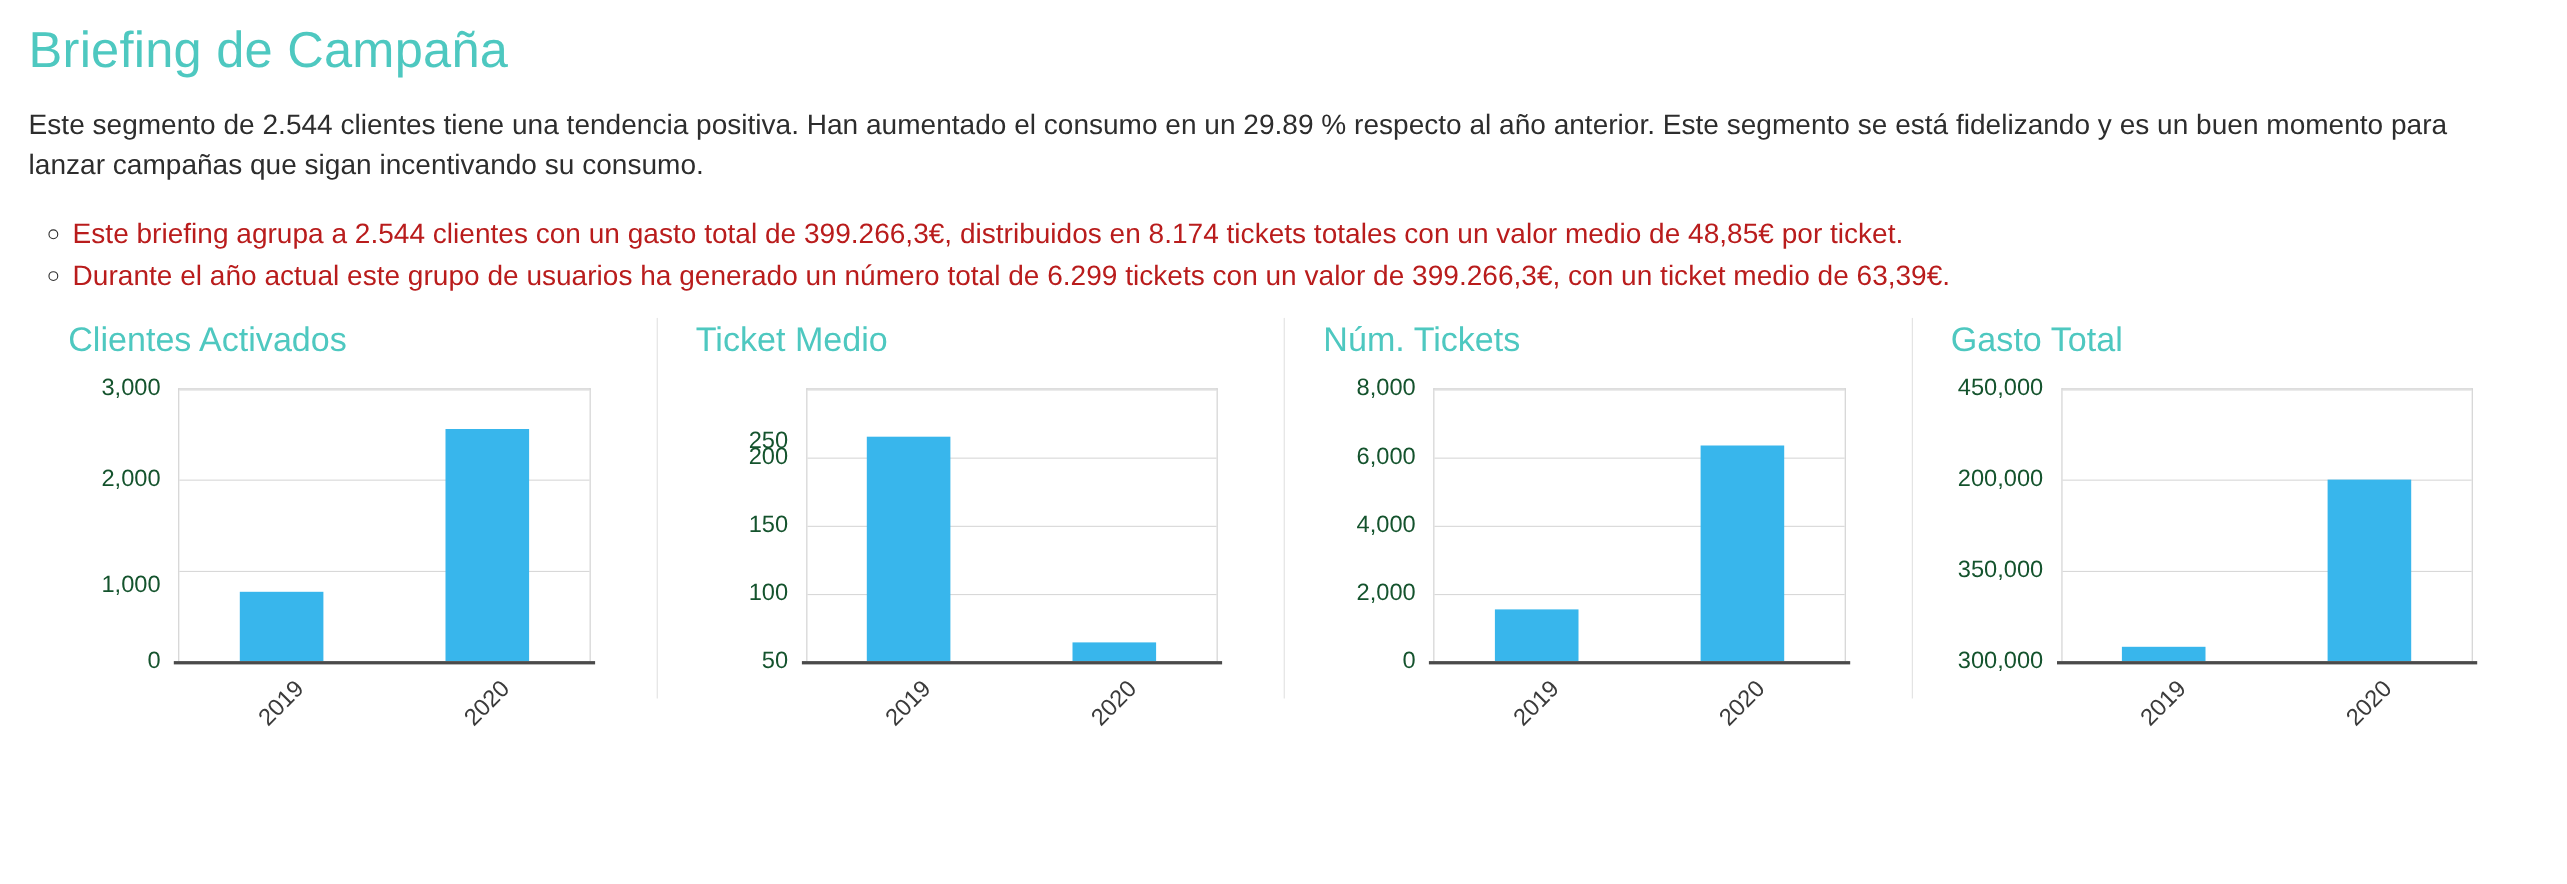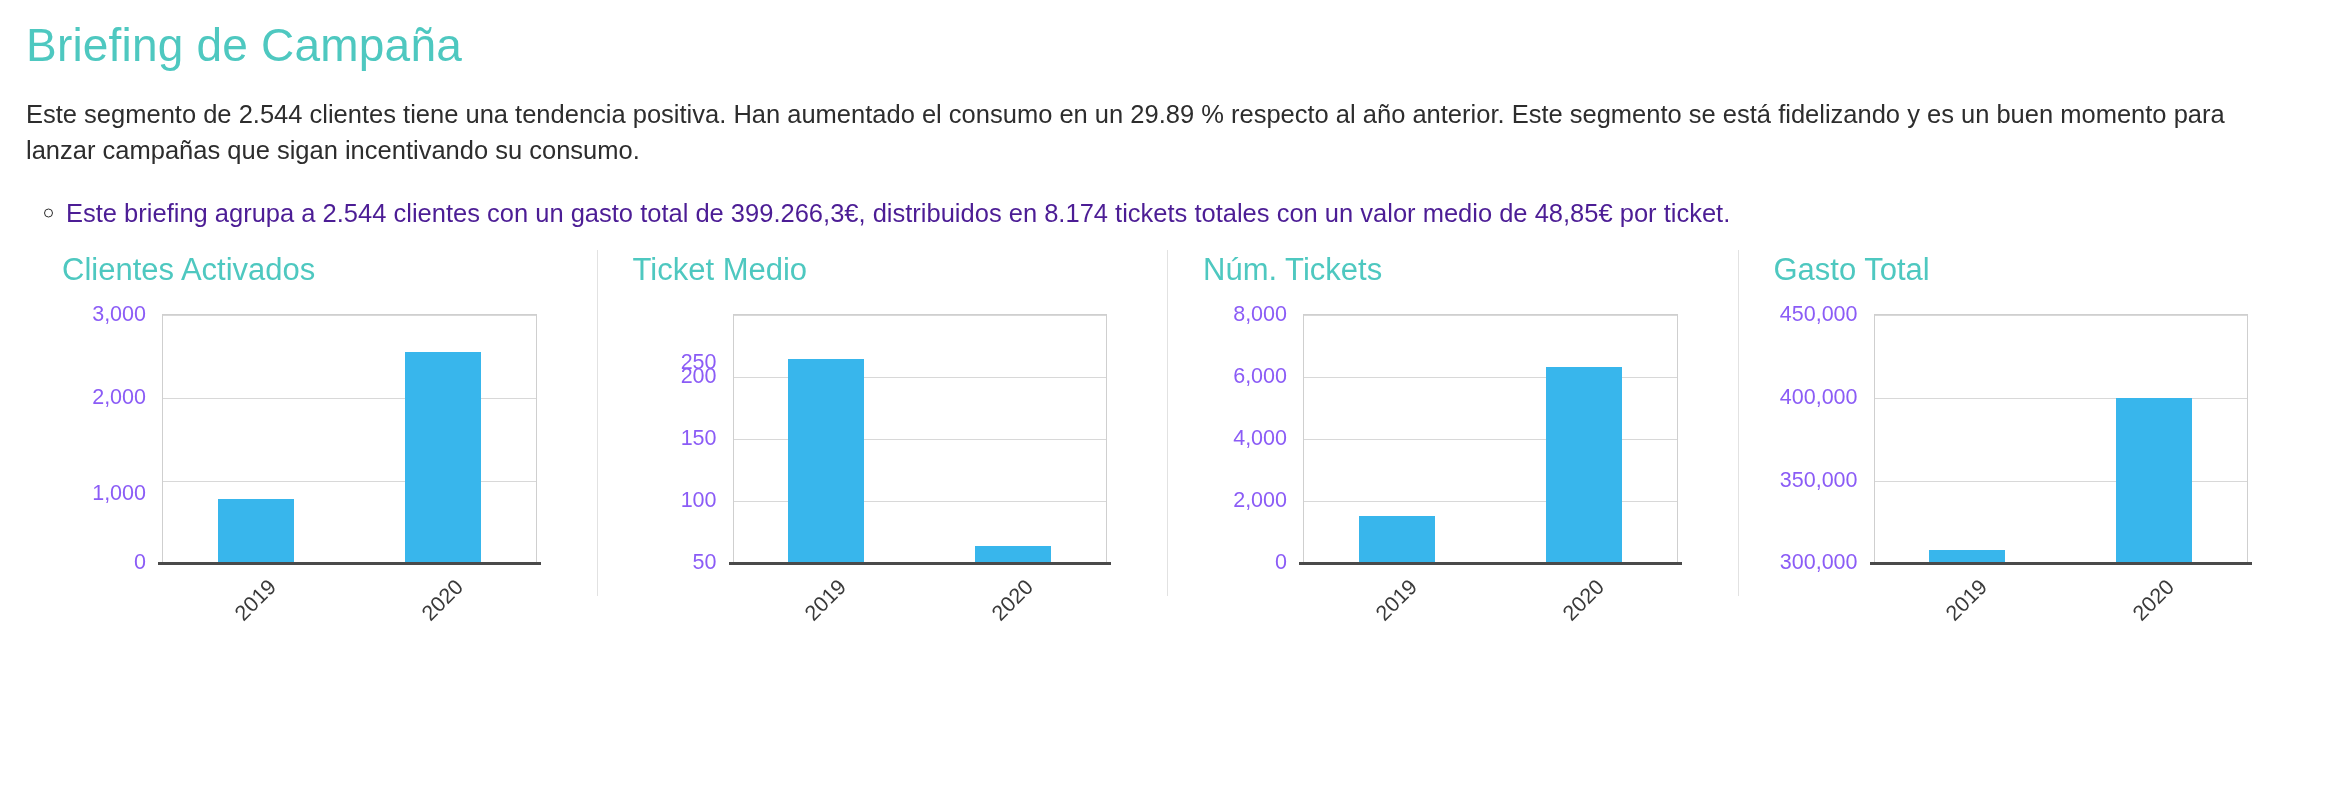--- a/index.html
+++ b/index.html
@@ -36,21 +36,21 @@
     max-width: 2270px;
   }
   .bullets {
     list-style: none;
     margin: 0 0 12px 0;
     padding: 0;
   }
   .bullets li {
     font-size: 25.5px;
     line-height: 1.5;
-    color: #4c1d95;
+    color: #b91c1c;
     position: relative;
     padding-left: 40px;
   }
   .bullets li .marker {
     position: absolute;
     left: 18px;
     top: 50%;
     transform: translateY(-50%);
     width: 9px;
     height: 9px;
@@ -94,21 +94,21 @@
     left: 0;
     top: 0;
     width: 108px;
     height: 248px;
   }
   .ylabel {
     position: absolute;
     right: 12px;
     transform: translateY(-50%);
     font-size: 21.5px;
-    color: #8b5cf6;
+    color: #14532d;
     white-space: nowrap;
   }
   .grid {
     position: absolute;
     left: 112px;
     right: 46px;
     top: 0;
     height: 248px;
     border-left: 1px solid #cfcfcf;
     border-right: 1px solid #cfcfcf;
@@ -178,20 +178,24 @@
 <div class="page">
 
   <h1 class="page-title">Briefing de Campaña</h1>
 
   <p class="intro">Este segmento de 2.544 clientes tiene una tendencia positiva. Han aumentado el consumo en un 29.89 % respecto al año anterior. Este segmento se está fidelizando y es un buen momento para lanzar campañas que sigan incentivando su consumo.</p>
 
   <ul class="bullets">
     <li>
       <span class="marker"></span>
       <span>Este briefing agrupa a 2.544 clientes con un gasto total de 399.266,3€, distribuidos en 8.174 tickets totales con un valor medio de 48,85€ por ticket.</span>
+    </li>
+    <li>
+      <span class="marker"></span>
+      <span>Durante el año actual este grupo de usuarios ha generado un número total de 6.299 tickets con un valor de 399.266,3€, con un ticket medio de 63,39€.</span>
     </li>
   </ul>
 
   <div class="charts">
 
     <div class="chart-card">
       <div class="chart-title">Clientes Activados</div>
       <div class="plot">
         <div class="ylabels">
             <div class="ylabel" style="top: 248px;">0</div>
@@ -295,21 +299,21 @@
           </div>
       </div>
     </div>
 
     <div class="chart-card">
       <div class="chart-title">Gasto Total</div>
       <div class="plot">
         <div class="ylabels">
             <div class="ylabel" style="top: 248px;">300,000</div>
             <div class="ylabel" style="top: 165.333px;">350,000</div>
-            <div class="ylabel" style="top: 82.6667px;">400,000</div>
+            <div class="ylabel" style="top: 82.6667px;">200,000</div>
             <div class="ylabel" style="top: 0px;">450,000</div>
           </div>
         <div class="grid">
             <div class="gridline" style="top: 165.333px;"></div>
             <div class="gridline" style="top: 82.6667px;"></div>
             <div class="gridline" style="top: 0px;"></div>
           </div>
         <div class="bars">
             <div class="bar-wrap">
               <div class="bar" title="2019: 307500" style="height: 12.4px; background: rgb(56, 182, 236);"></div>

